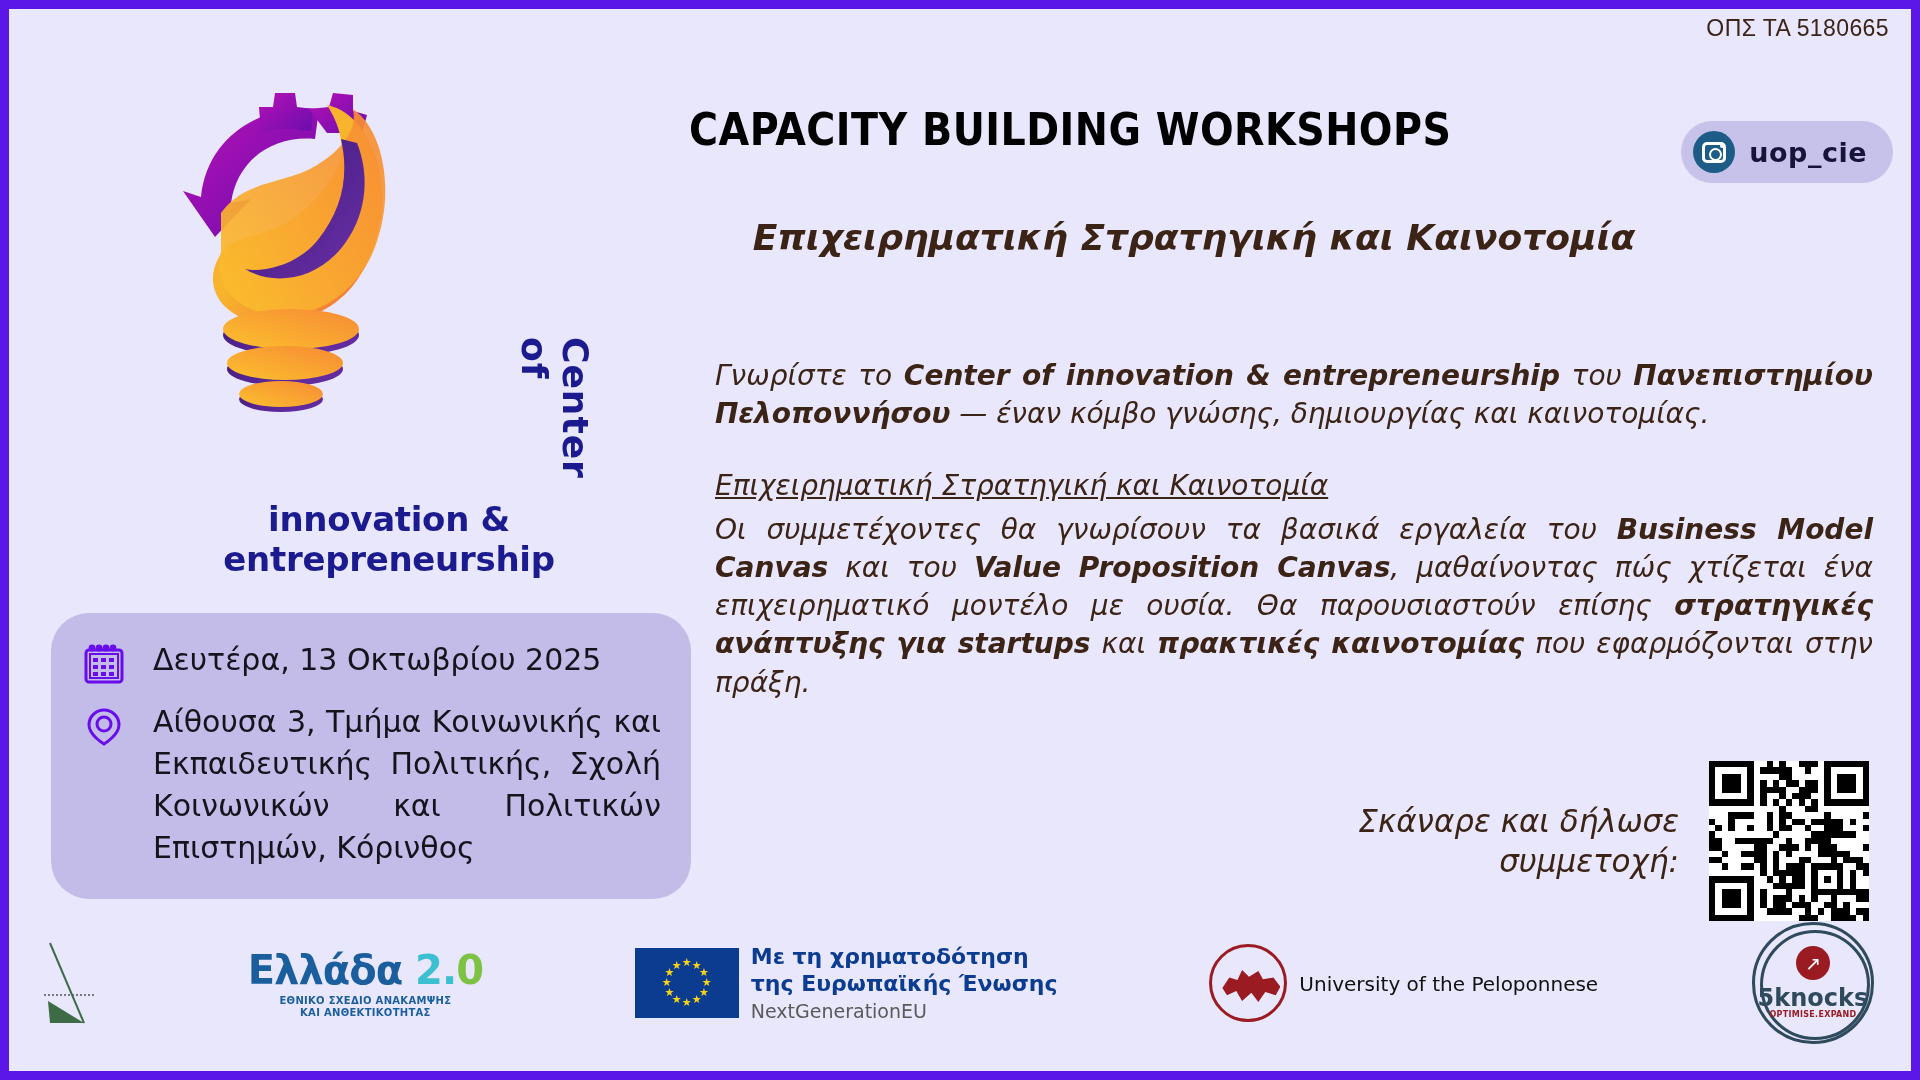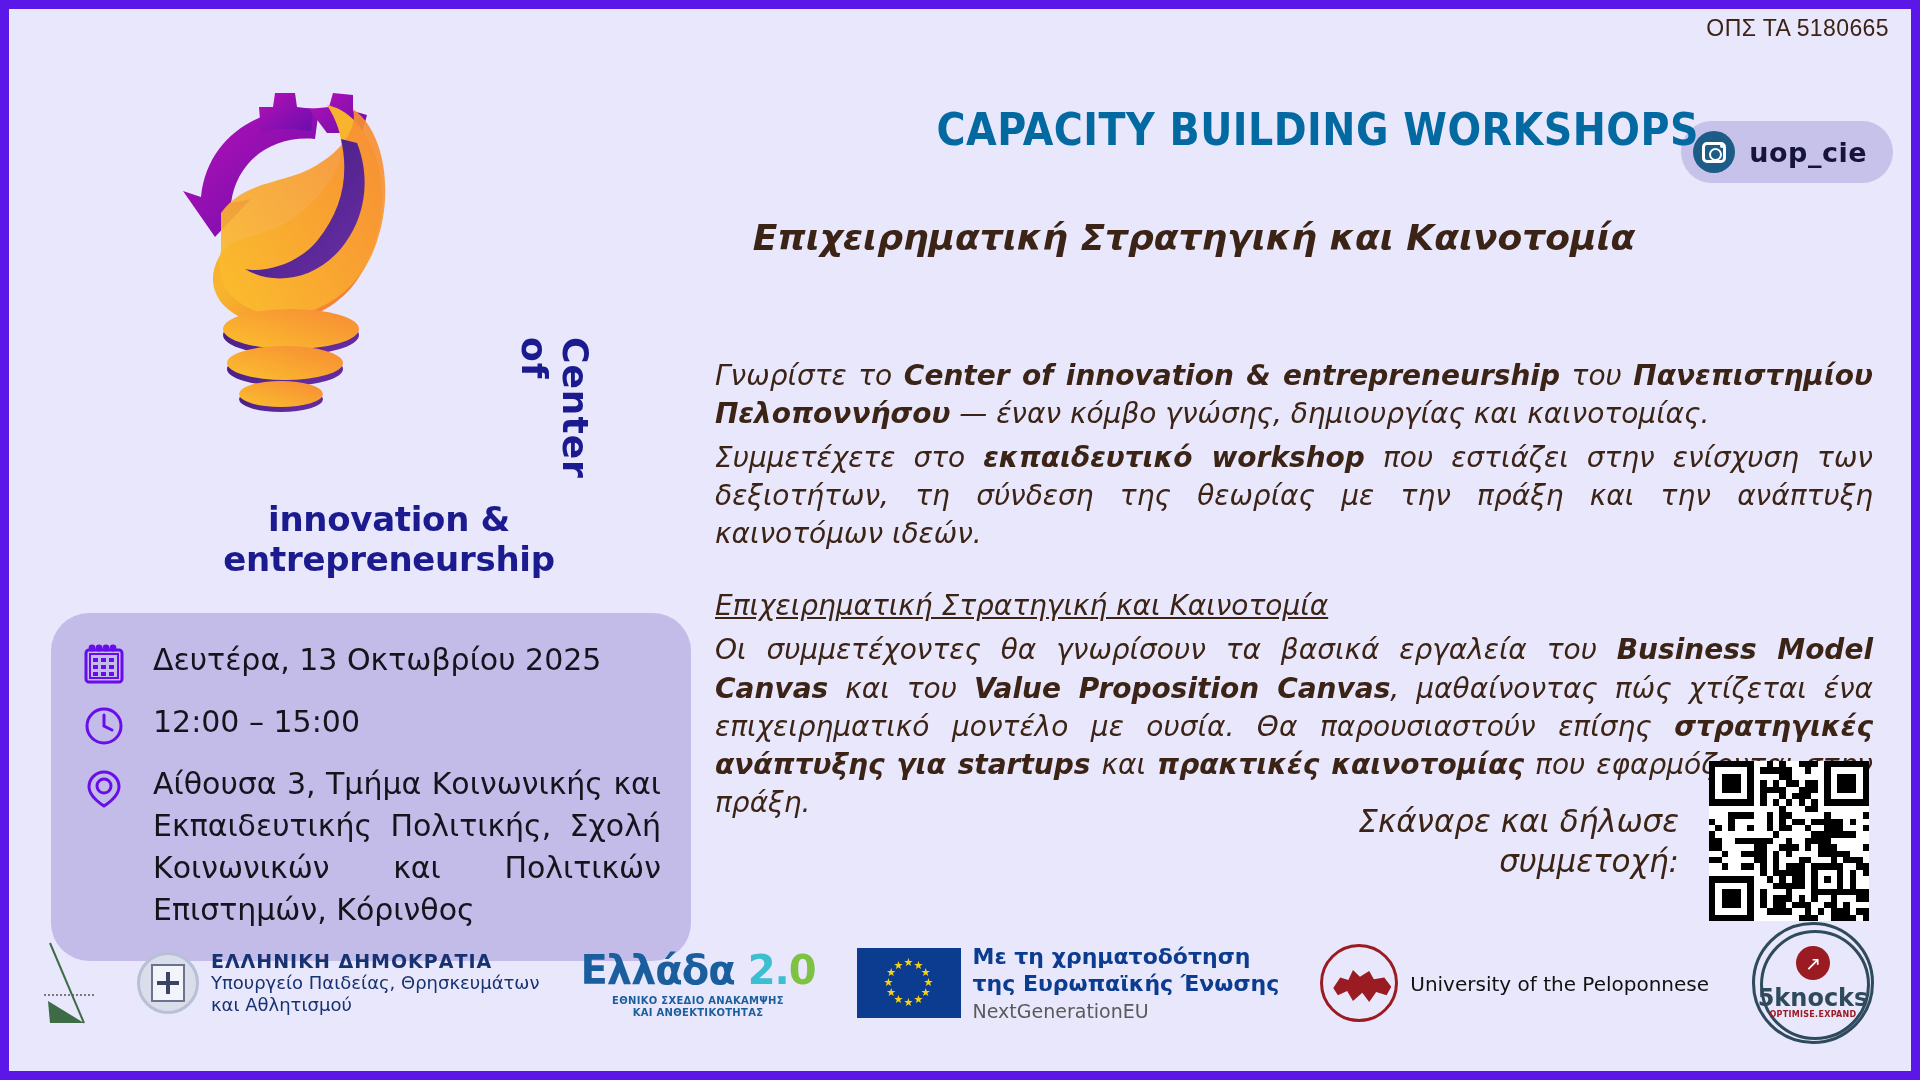--- a/index.html
+++ b/index.html
@@ -60,21 +60,21 @@
   }
   .logo-tagline {
     position:absolute; left:0; top:432px; width:540px;
     text-align:center; font-size:34px; font-weight:800; color:#1B1B8F;
     letter-spacing:-.3px; font-family:"DejaVu Sans",sans-serif;
   }
 
   
   .kicker {
     position:absolute; left:680px; top:95px; width:1010px;
-    text-align:right; color:#0369a1;
+    text-align:left; color:#000000;
     font-size:44px; font-weight:800; line-height:1.18;
     letter-spacing:.5px;
     font-family:"DejaVu Sans Condensed","DejaVu Sans",sans-serif;
   }
   .subtitle {
     position:absolute; left:680px; top:208px; width:1010px;
     text-align:center; color:#3B2316;
     font-size:36px; font-weight:800; font-style:italic;
     font-family:"DejaVu Sans",sans-serif;
   }
@@ -245,21 +245,20 @@
     </svg>
     <div class="logo-center-of">Center of</div>
     <div class="logo-tagline">innovation &amp; entrepreneurship</div>
   </div>
 
   <div class="kicker">CAPACITY BUILDING WORKSHOPS</div>
   <div class="subtitle">Επιχειρηματική Στρατηγική και Καινοτομία</div>
 
   <div class="body-copy">
     <p><span>Γνωρίστε το </span><b>Center of innovation &amp; entrepreneurship</b><span> του </span><b>Πανεπιστημίου Πελοποννήσου</b><span> — έναν κόμβο γνώσης, δημιουργίας και καινοτομίας.</span></p>
-    <p><span>Συμμετέχετε στο </span><b>εκπαιδευτικό workshop</b><span> που εστιάζει στην ενίσχυση των δεξιοτήτων, τη σύνδεση της θεωρίας με την πράξη και την ανάπτυξη καινοτόμων ιδεών.</span></p>
     <div class="spacer"></div>
     <p class="sec-head">Επιχειρηματική Στρατηγική και Καινοτομία</p>
     <p><span>Οι συμμετέχοντες θα γνωρίσουν τα βασικά εργαλεία του </span><b>Business Model Canvas</b><span> και του </span><b>Value Proposition Canvas</b><span>, μαθαίνοντας πώς χτίζεται ένα επιχειρηματικό μοντέλο με ουσία. Θα παρουσιαστούν επίσης </span><b>στρατηγικές ανάπτυξης για startups</b><span> και </span><b>πρακτικές καινοτομίας</b><span> που εφαρμόζονται στην πράξη.</span></p>
   </div>
 
   <div class="info-card">
     <div class="info-row">
       <svg class="info-icon" viewBox="0 0 46 46">
         <rect x="5" y="9" width="36" height="32" rx="3" fill="none" stroke="#6A0DEB" stroke-width="3"></rect>
         <rect x="9" y="13" width="28" height="24" fill="none" stroke="#6A0DEB" stroke-width="2"></rect>
@@ -276,27 +275,20 @@
             <rect x="28" y="24" width="5" height="4"></rect>
           <rect x="12" y="31" width="5" height="4"></rect>
             <rect x="20" y="31" width="5" height="4"></rect>
             <rect x="28" y="31" width="5" height="4"></rect>
         </g>
       </svg>
       <div class="info-text">Δευτέρα,  13 Οκτωβρίου 2025</div>
     </div>
     <div class="info-row">
       <svg class="info-icon" viewBox="0 0 46 46">
-        <circle cx="23" cy="23" r="17" fill="none" stroke="#6A0DEB" stroke-width="3"></circle>
-        <path d="M23 12 L23 23 L31 27" fill="none" stroke="#6A0DEB" stroke-width="3" stroke-linecap="round"></path>
-      </svg>
-      <div class="info-text">12:00 – 15:00</div>
-    </div>
-    <div class="info-row">
-      <svg class="info-icon" viewBox="0 0 46 46">
         <path d="M23 7 C14.7 7 8 13.7 8 22 C8 32 23 41 23 41 C23 41 38 32 38 22 C38 13.7 31.3 7 23 7 Z" fill="none" stroke="#6A0DEB" stroke-width="3"></path>
         <circle cx="23" cy="21" r="7" fill="none" stroke="#6A0DEB" stroke-width="3"></circle>
       </svg>
       <div class="info-text justified">Αίθουσα 3, Τμήμα Κοινωνικής και Εκπαιδευτικής Πολιτικής, Σχολή Κοινωνικών και Πολιτικών Επιστημών, Κόρινθος</div>
     </div>
   </div>
 
   <div class="qr-wrap">
     <div class="qr-caption">Σκάναρε και δήλωσε
 συμμετοχή:</div>
@@ -932,30 +924,20 @@
   <div class="footer">
 
     <div class="f-logo espa-wrap">
       <svg class="espa-mark" viewBox="0 0 52 92">
         <line x1="6" y1="6" x2="40" y2="86" stroke="#3C6B46" stroke-width="2"></line>
         <line x1="0" y1="58" x2="52" y2="58" stroke="#555" stroke-width="1.5" stroke-dasharray="2 2"></line>
         <path d="M4 64 L40 86 L6 86 Z" fill="#3C6B46"></path>
       </svg>
     </div>
 
-    <div class="f-logo">
-      <div class="hr-emblem">
-          <span class="hr-cross"></span>
-        </div>
-      <div class="f-txt">
-        <div class="hr-t1">ΕΛΛΗΝΙΚΗ ΔΗΜΟΚΡΑΤΙΑ</div>
-        <div class="hr-t2">Υπουργείο Παιδείας, Θρησκευμάτων</div>
-        <div class="hr-t2">και Αθλητισμού</div>
-      </div>
-    </div>
 
     <div class="f-logo">
       <div class="f-txt">
         <div class="el-main"><span>Ελλάδα</span> <span class="two">2</span><span class="dot">.</span><span class="zero">0</span></div>
         <div class="el-sub">
           <div>ΕΘΝΙΚΟ ΣΧΕΔΙΟ ΑΝΑΚΑΜΨΗΣ</div>
           <div>ΚΑΙ ΑΝΘΕΚΤΙΚΟΤΗΤΑΣ</div>
         </div>
       </div>
     </div>

